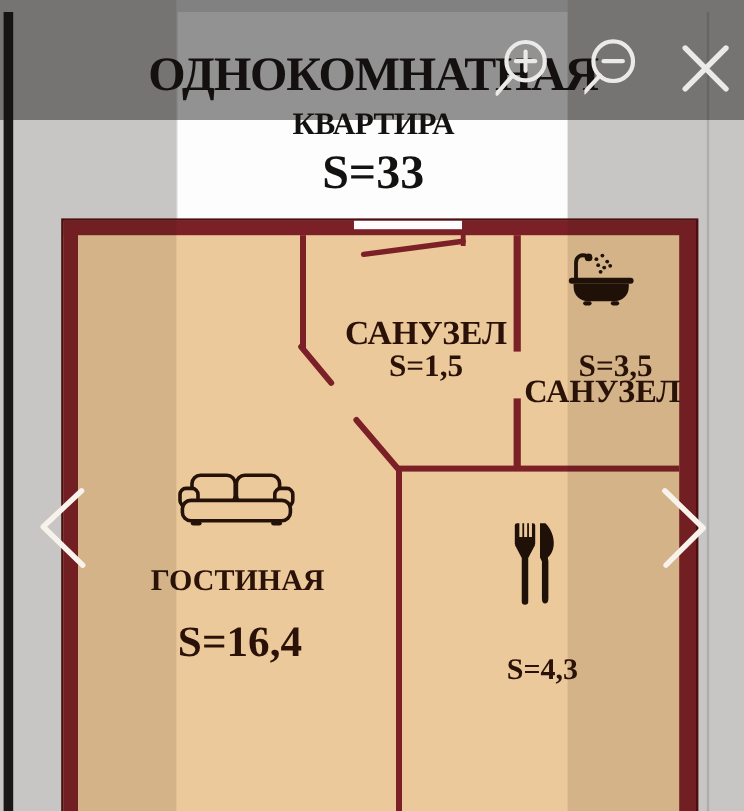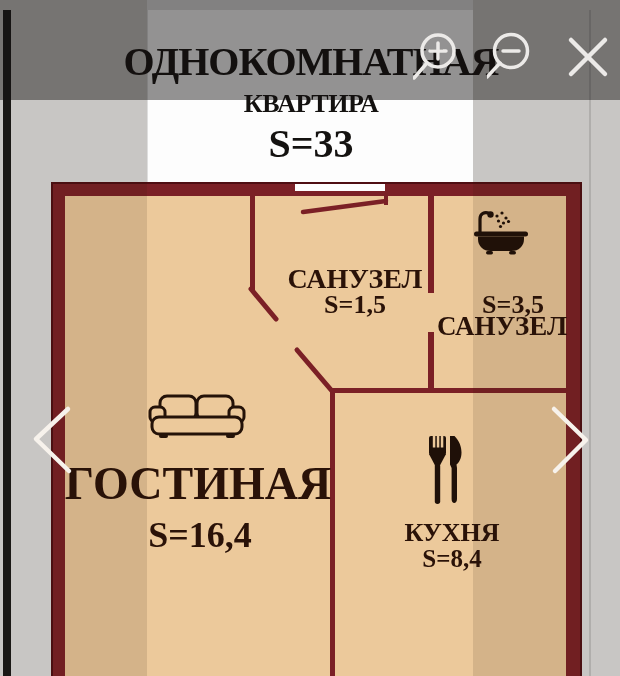--- a/index.html
+++ b/index.html
@@ -28,21 +28,21 @@
   .wall-kitchen-top{left:277px;top:204px;width:236px;height:5px;}
   .wall-kitchen-div{left:277px;top:207px;width:5px;height:285px;}
   .plan-lines{left:0;top:0;z-index:3;pointer-events:none;}
   .plan-icon{z-index:3;pointer-events:none;}
 
   
   .room-label{
     position:absolute;z-index:4;transform:translateX(-50%);
     color:#2a1208;font-weight:bold;white-space:nowrap;line-height:1;
   }
-  .lbl-living-name{left:198px;top:461px;font-size:46px;}
+  .lbl-living-name{left:198px;top:472px;font-size:25px;}
   .lbl-living-area{left:200px;top:517px;font-size:36px;}
   .lbl-corridor-name{left:355px;top:265px;font-size:28px;}
   .lbl-corridor-area{left:355px;top:292px;font-size:26px;}
   .lbl-bath-name{left:502px;top:265px;font-size:27px;margin-top:48px;}
   .lbl-bath-area{left:513px;top:292px;font-size:26px;}
   .lbl-kitchen-name{left:452px;top:520px;font-size:26px;}
   .lbl-kitchen-area{left:452px;top:546px;font-size:25px;}
 
   
   .title-line{
@@ -139,22 +139,21 @@
       <rect x="36" y="44" width="7" height="3.5" rx="1.7"></rect>
     </g>
   </svg>
 
   <div class="room-label lbl-living-name">ГОСТИНАЯ</div>
   <div class="room-label lbl-living-area">S=16,4</div>
   <div class="room-label lbl-corridor-name">САНУЗЕЛ</div>
   <div class="room-label lbl-corridor-area">S=1,5</div>
   <div class="room-label lbl-bath-name">САНУЗЕЛ</div>
   <div class="room-label lbl-bath-area">S=3,5</div>
-  <div class="room-label lbl-kitchen-name">КУХНЯ</div>
-  <div class="room-label lbl-kitchen-area">S=8,4</div>
+  <div class="room-label lbl-kitchen-area">S=4,3</div>
 
   <div class="title-line title-1">ОДНОКОМНАТНАЯ</div>
   <div class="title-line title-2">КВАРТИРА</div>
   <div class="title-line title-3">S=33</div>
 
   <div class="abs dim-left"></div>
   <div class="abs dim-right"></div>
   <div class="abs topbar"></div>
 
   <button class="ctl btn-zoom-in">

